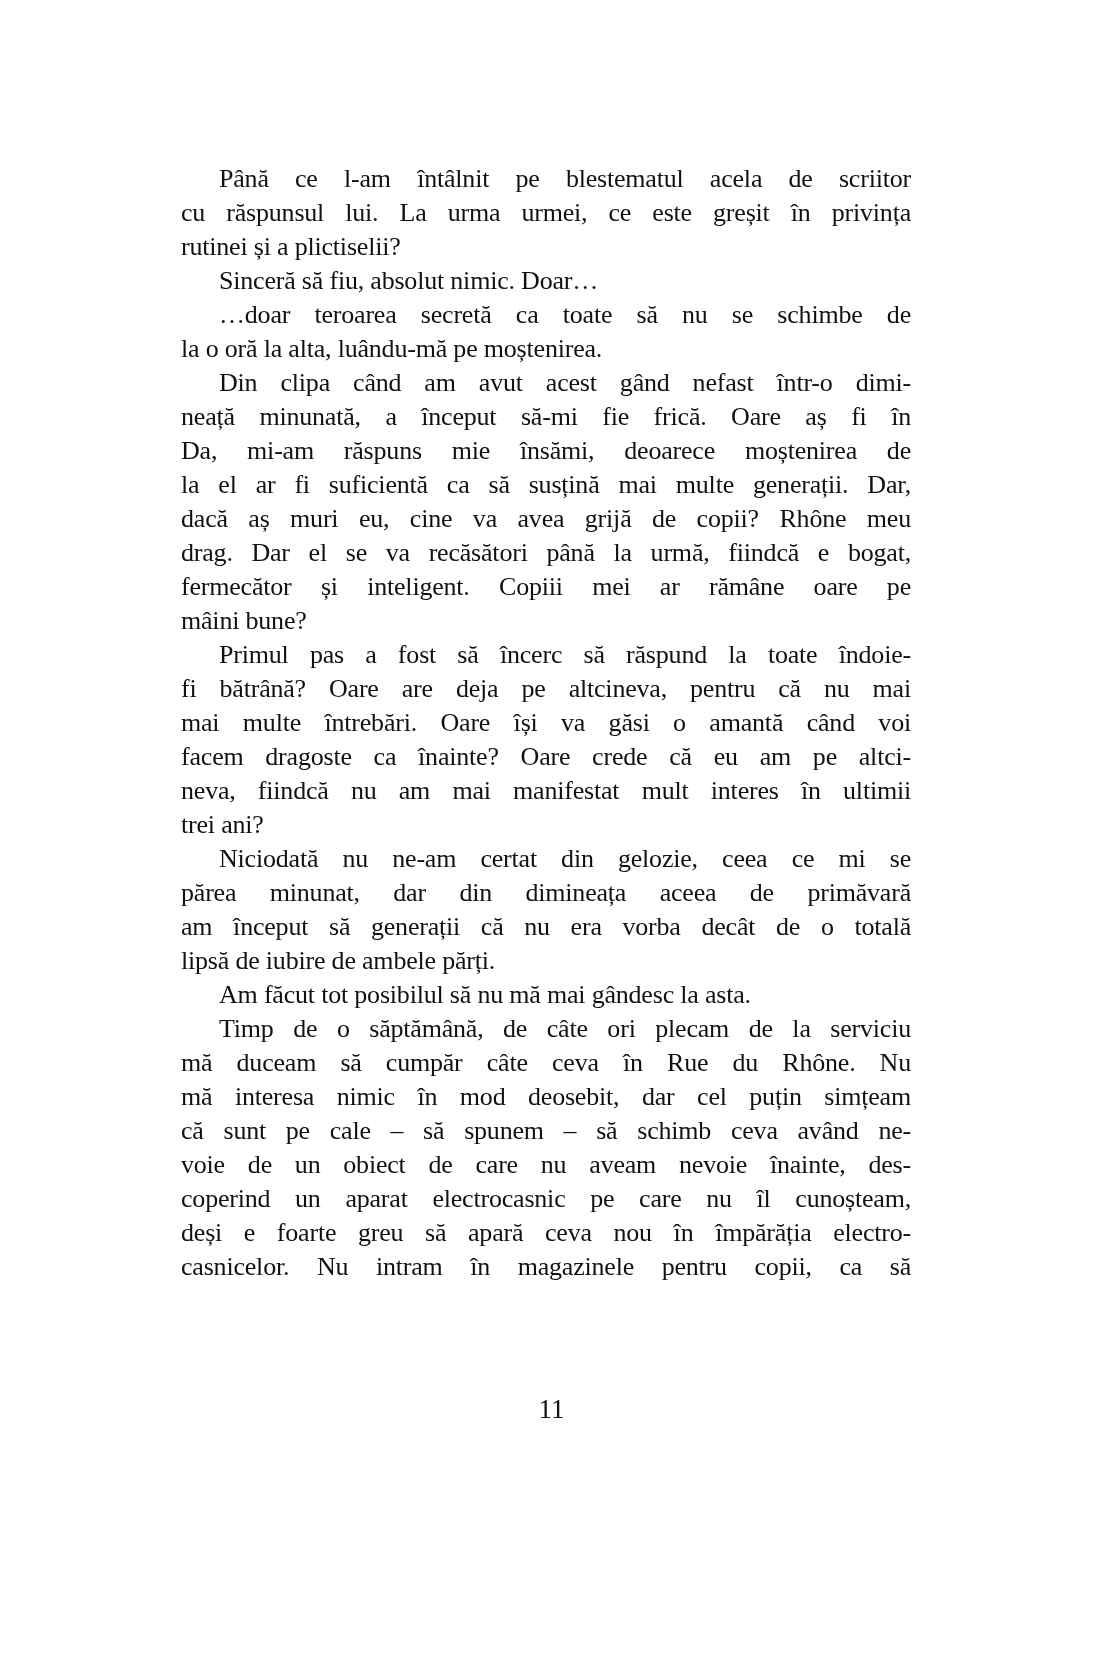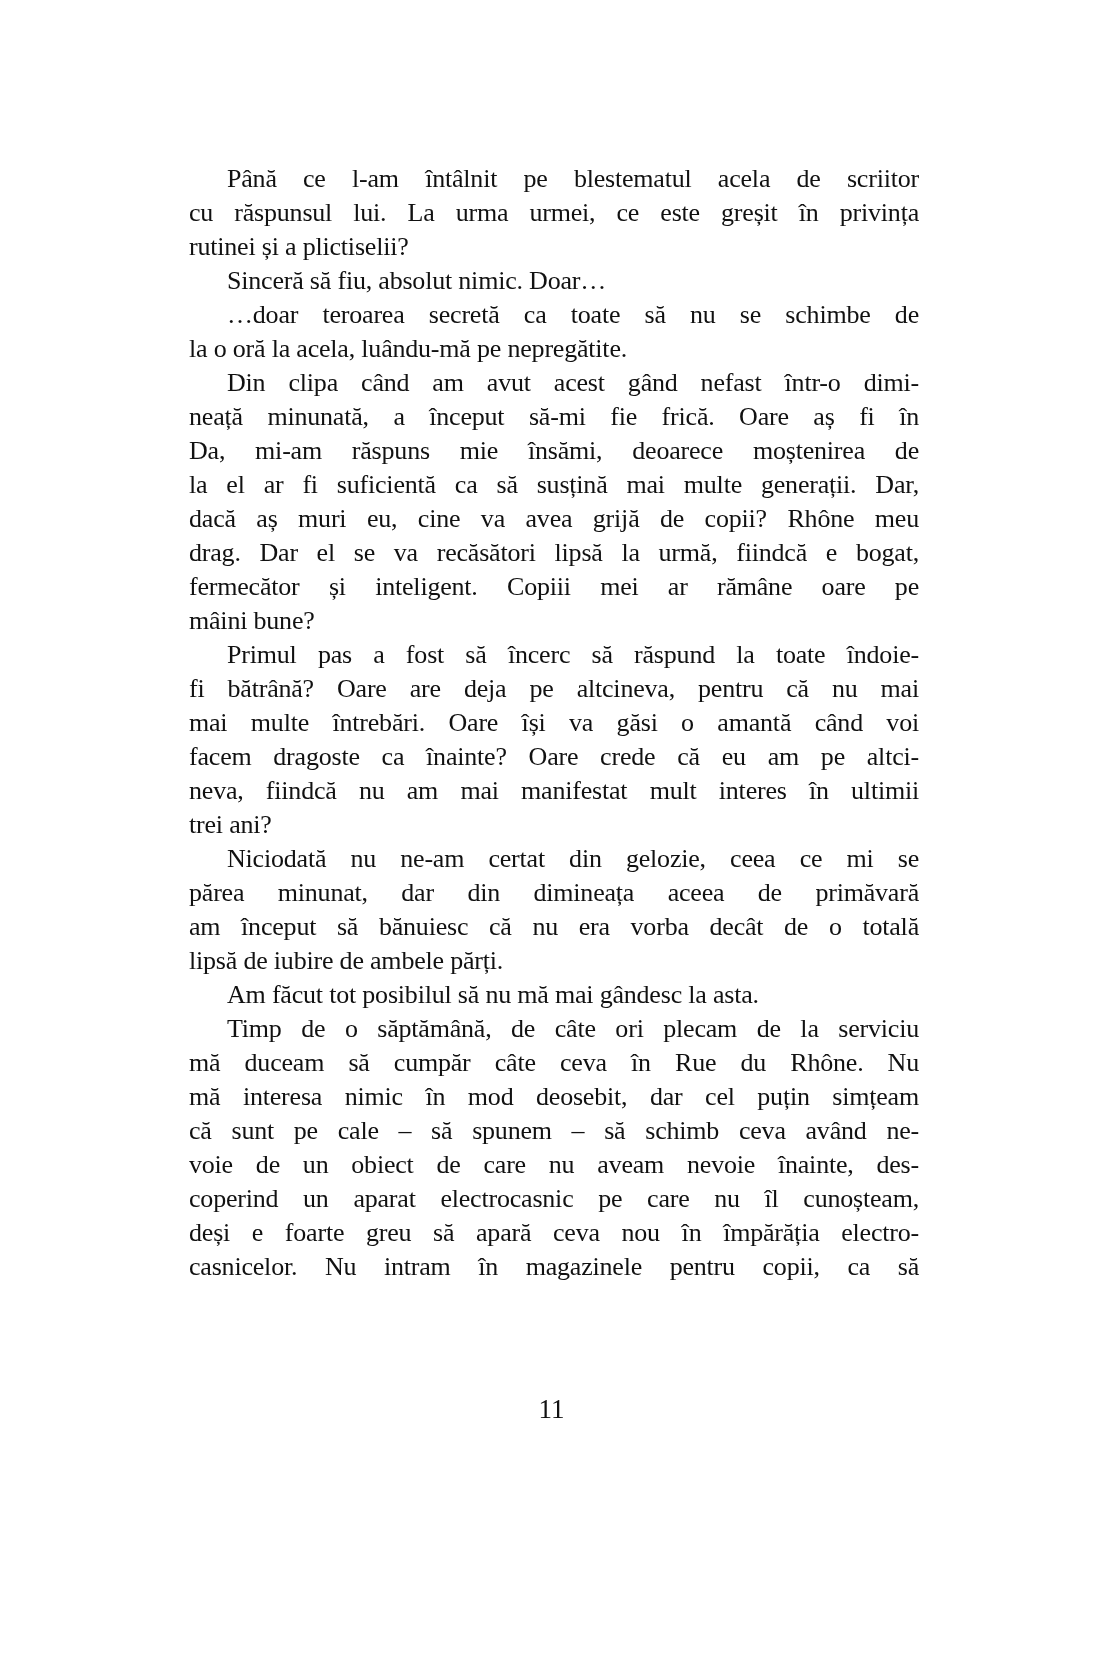--- a/index.html
+++ b/index.html
@@ -12,21 +12,21 @@
     width: 1103px;
     height: 1654px;
     margin: 0 auto;
     background: #ffffff;
     font-family: "Liberation Serif", serif;
     color: #111111;
     overflow: hidden;
   }
   .text-block {
     position: absolute;
-    left: 189px;
+    left: 181px;
     top: 162px;
     width: 730px;
   }
   .paragraph {
     margin: 0;
     padding: 0;
   }
   .line {
     font-size: 26px;
     line-height: 34px;
@@ -59,44 +59,44 @@
       <div class="paragraph">
         <div class="line indent">Până ce l-am întâlnit pe blestematul acela de scriitor</div>
         <div class="line">cu răspunsul lui. La urma urmei, ce este greșit în privința</div>
         <div class="line lastline">rutinei și a plictiselii?</div>
       </div>
       <div class="paragraph">
         <div class="line indent lastline">Sinceră să fiu, absolut nimic. Doar…</div>
       </div>
       <div class="paragraph">
         <div class="line indent">…doar teroarea secretă ca toate să nu se schimbe de</div>
-        <div class="line lastline">la o oră la acela, luându-mă pe nepregătite.</div>
+        <div class="line lastline">la o oră la alta, luându-mă pe moștenirea.</div>
       </div>
       <div class="paragraph">
         <div class="line indent">Din clipa când am avut acest gând nefast într-o dimi-</div>
         <div class="line">neață minunată, a început să-mi fie frică. Oare aș fi în</div>
         <div class="line">Da, mi-am răspuns mie însămi, deoarece moștenirea de</div>
         <div class="line">la el ar fi suficientă ca să susțină mai multe generații. Dar,</div>
         <div class="line">dacă aș muri eu, cine va avea grijă de copii? Rhône meu</div>
-        <div class="line">drag. Dar el se va recăsători lipsă la urmă, fiindcă e bogat,</div>
+        <div class="line">drag. Dar el se va recăsători până la urmă, fiindcă e bogat,</div>
         <div class="line">fermecător și inteligent. Copiii mei ar rămâne oare pe</div>
         <div class="line lastline">mâini bune?</div>
       </div>
       <div class="paragraph">
         <div class="line indent">Primul pas a fost să încerc să răspund la toate îndoie-</div>
         <div class="line">fi bătrână? Oare are deja pe altcineva, pentru că nu mai</div>
         <div class="line">mai multe întrebări. Oare își va găsi o amantă când voi</div>
         <div class="line">facem dragoste ca înainte? Oare crede că eu am pe altci-</div>
         <div class="line">neva, fiindcă nu am mai manifestat mult interes în ultimii</div>
         <div class="line lastline">trei ani?</div>
       </div>
       <div class="paragraph">
         <div class="line indent">Niciodată nu ne-am certat din gelozie, ceea ce mi se</div>
         <div class="line">părea minunat, dar din dimineața aceea de primăvară</div>
-        <div class="line">am început să bănuiesc că nu era vorba decât de o totală</div>
+        <div class="line">am început să generații că nu era vorba decât de o totală</div>
         <div class="line lastline">lipsă de iubire de ambele părți.</div>
       </div>
       <div class="paragraph">
         <div class="line indent lastline">Am făcut tot posibilul să nu mă mai gândesc la asta.</div>
       </div>
       <div class="paragraph">
         <div class="line indent">Timp de o săptămână, de câte ori plecam de la serviciu</div>
         <div class="line">mă duceam să cumpăr câte ceva în Rue du Rhône. Nu</div>
         <div class="line">mă interesa nimic în mod deosebit, dar cel puțin simțeam</div>
         <div class="line">că sunt pe cale – să spunem – să schimb ceva având ne-</div>

